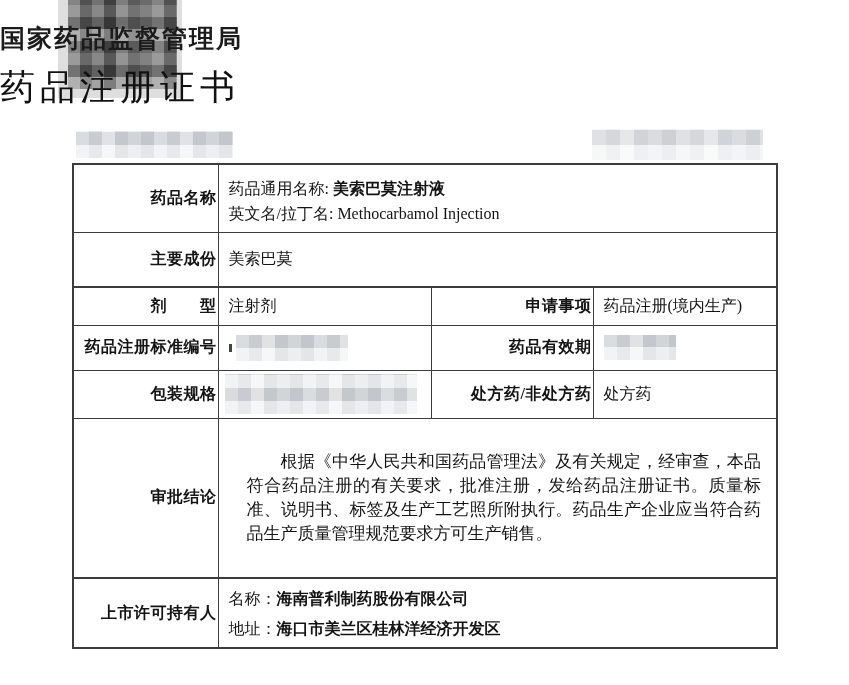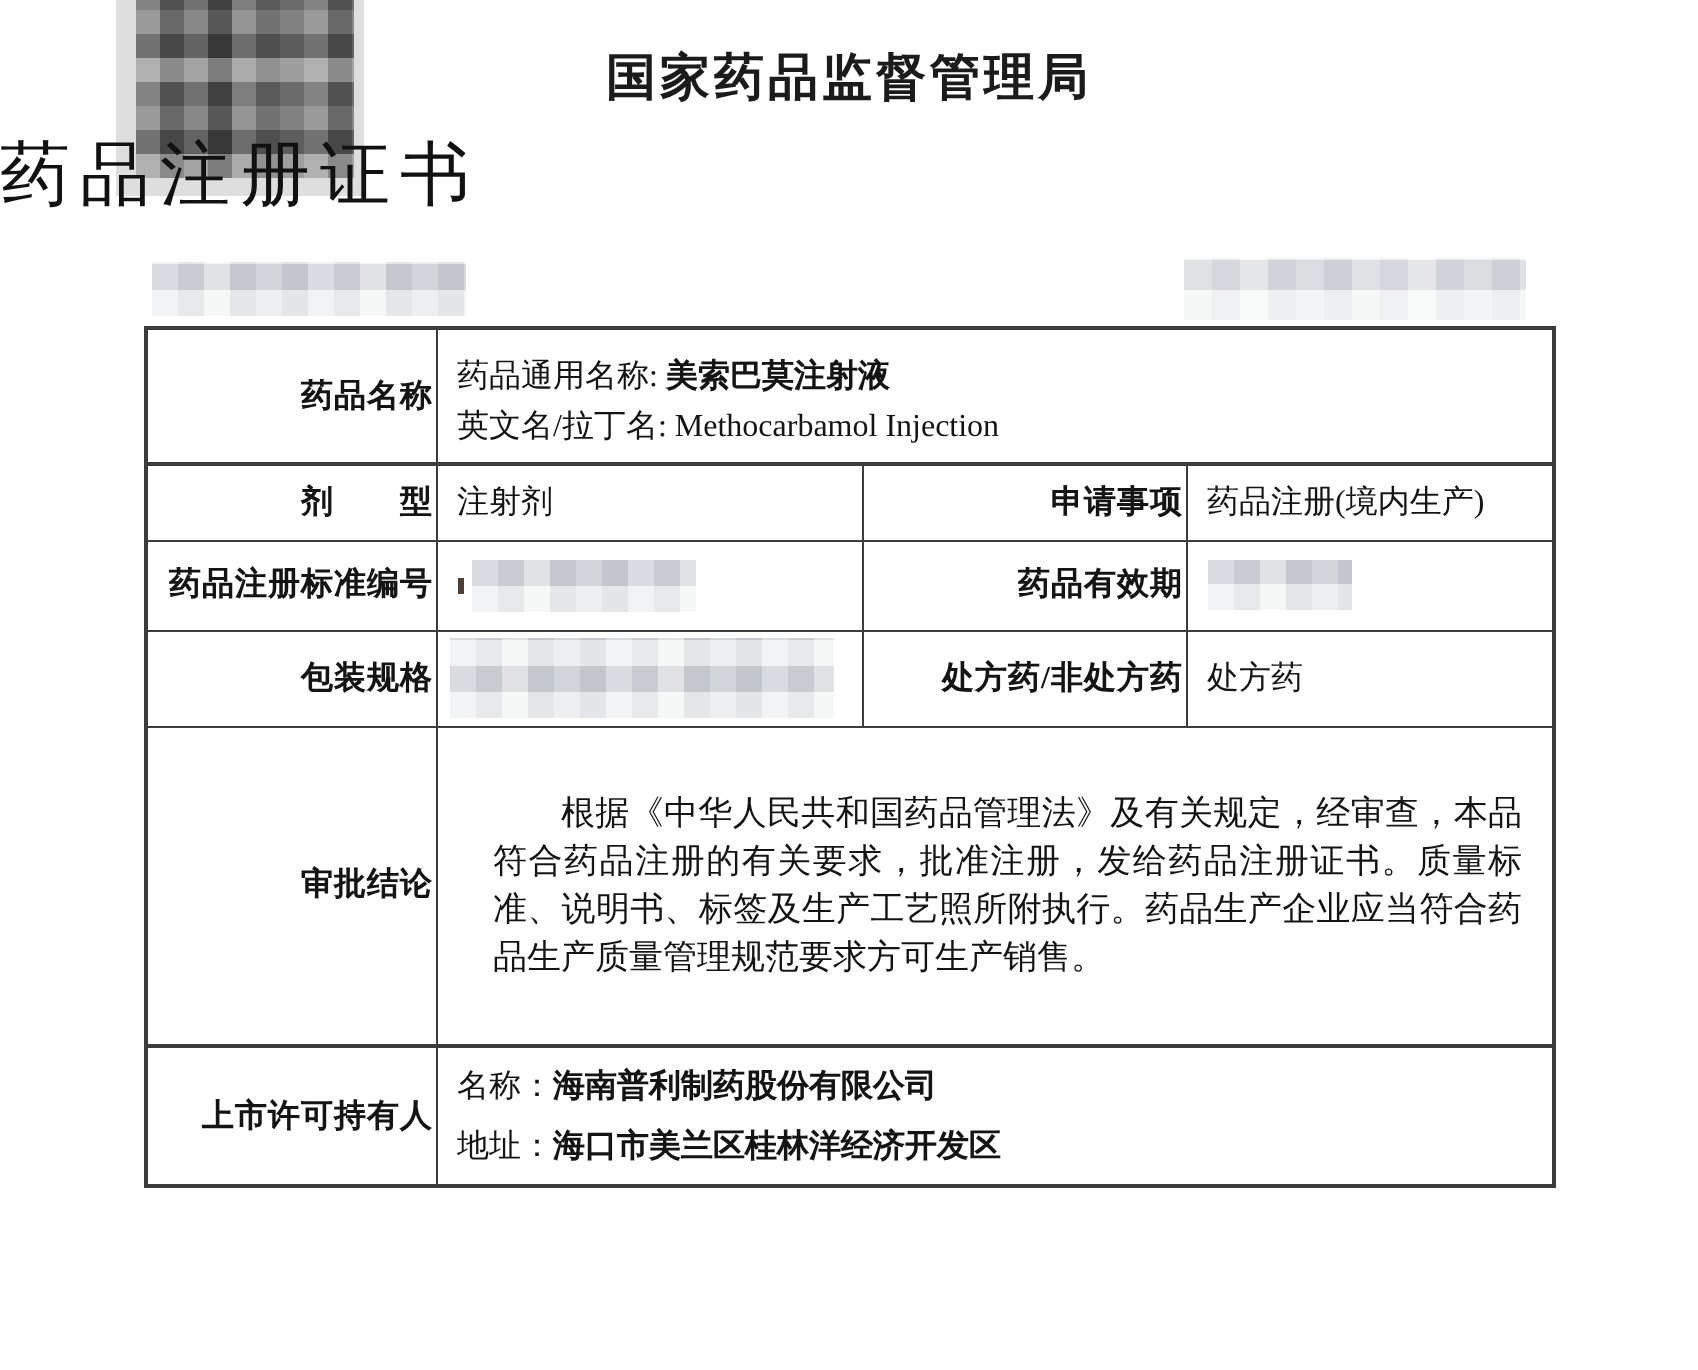--- a/index.html
+++ b/index.html
@@ -2,21 +2,21 @@
 <html><head>
 <meta charset="utf-8">
 <style>
   html,body{margin:0;padding:0;background:#ffffff;}
   .page{
     position:relative;width:849px;height:685px;overflow:hidden;background:#fff;
     font-family:"Liberation Serif","DejaVu Serif",serif;color:#141414;
   }
   
   .agency{
-    position:absolute;top:22px;left:0;width:100%;text-align:center;
+    position:absolute;top:22px;left:0;width:100%;text-align:left;
     font-family:Liberation Sans, sans-serif;
     font-size:25px;font-weight:700;letter-spacing:2px;color:#1b1b1b;
   }
   .cert-title{
     position:absolute;top:64px;left:0;width:100%;text-align:left;
     font-size:35px;font-weight:400;letter-spacing:5px;color:#111;
   }
   
   .stamp{position:absolute;left:58px;top:0;width:124px;height:98px;background:#dedede;}
   .stamp-inner{
@@ -92,20 +92,24 @@
 
     <tbody>
         <tr class="r1">
       <td class="lbl">药品名称</td>
       <td class="val name-cell" colspan="3">
         <div class="two-line"><span>药品通用名称:</span> <span class="val-strong">美索巴莫注射液</span></div>
         <div class="two-line"><span>英文名/拉丁名:</span> <span class="latin">Methocarbamol Injection</span></div>
       </td>
     </tr>
 
+    <tr class="r2">
+      <td class="lbl">主要成份</td>
+      <td class="val" colspan="3">美索巴莫</td>
+    </tr>
 
     <tr class="r3 thick">
       <td class="lbl">剂　　型</td>
       <td class="val">注射剂</td>
       <td class="lbl">申请事项</td>
       <td class="val">药品注册(境内生产)</td>
     </tr>
 
 
     <tr class="r5">

